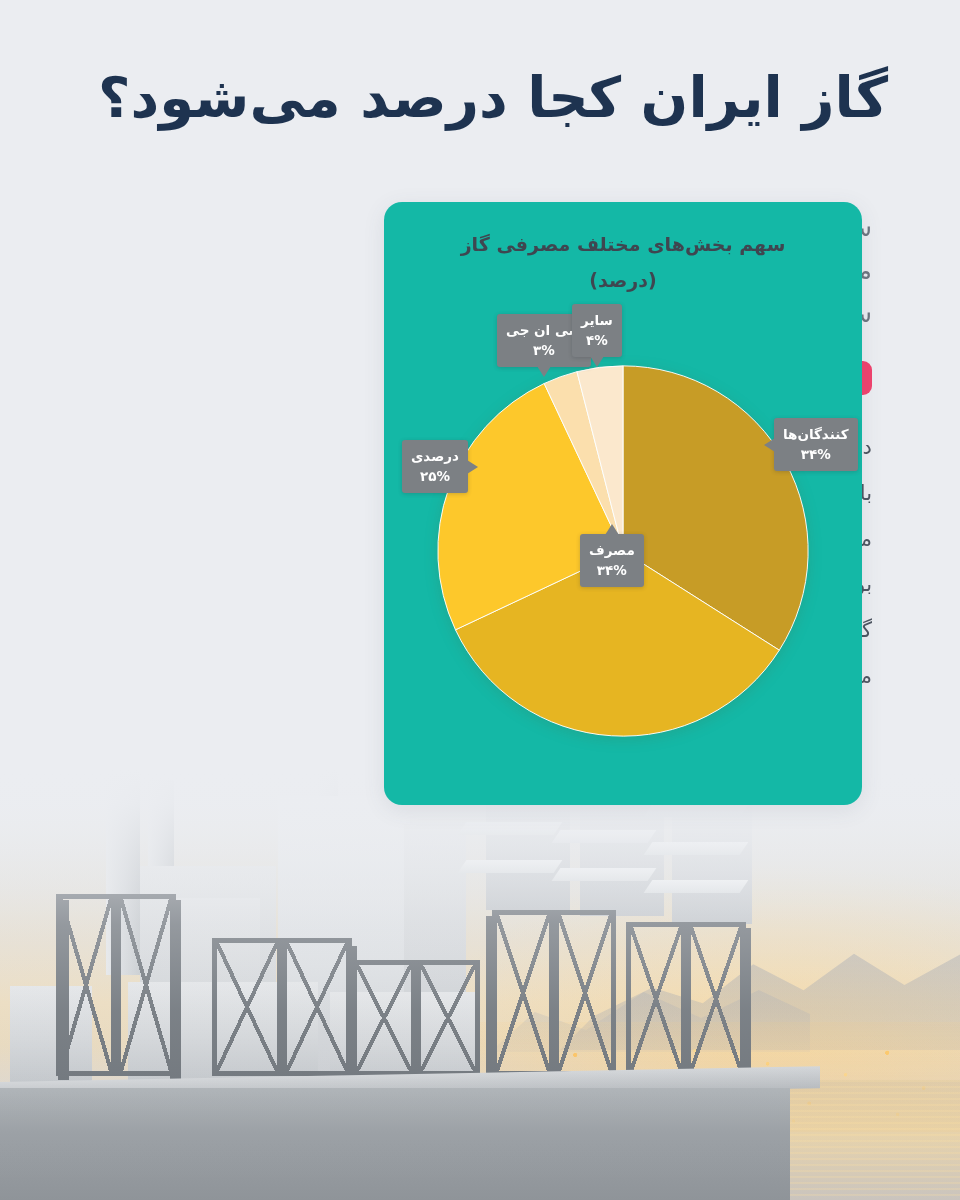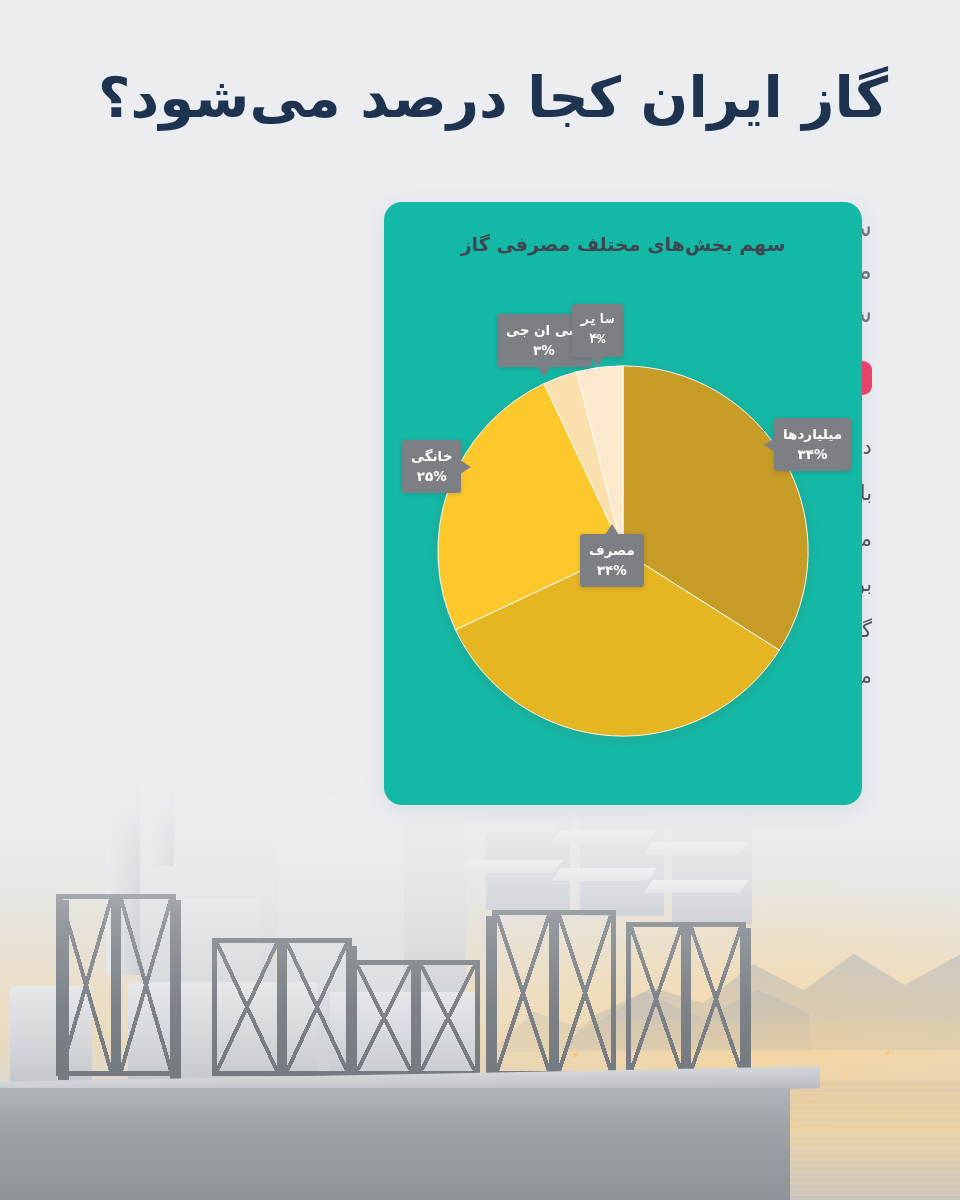--- a/index.html
+++ b/index.html
@@ -419,53 +419,54 @@
       <div class="swatch" style="background:#2BC496"></div>
       <div class="swatch" style="background:#3286D2"></div>
     </div>
 
     <div class="side-body">در سال ۱۴۰۳، نیروگاه‌ها و صنایع با سهم ۳۴ درصدی، بزرگ‌ترین مصرف‌کنندگان گاز کشور بوده‌اند؛ در حالی‌که مصرف کل گاز ایران به حدود ۲۴۶ میلیارد مترمکعب رسیده است.</div>
   </div>
 
   <div class="card">
     <div class="card-title">
       <span>سهم بخش‌های مختلف مصرفی گاز</span>
+      <span class="unit">(درصد)</span>
     </div>
 
     <div class="pie-wrap">
       <svg class="pie" viewBox="0 0 200 200">
         <g id="pie-slices">
             <path d="M 100 100 L 100.000 1.000 A 99 99 0 0 1 183.588 153.047 Z" fill="#C79C26" stroke="#ffffff" stroke-width="0.5"></path>
             <path d="M 100 100 L 183.588 153.047 A 99 99 0 0 1 10.422 142.152 Z" fill="#E6B522" stroke="#ffffff" stroke-width="0.5"></path>
             <path d="M 100 100 L 10.422 142.152 A 99 99 0 0 1 57.848 10.422 Z" fill="#FDC82B" stroke="#ffffff" stroke-width="0.5"></path>
             <path d="M 100 100 L 57.848 10.422 A 99 99 0 0 1 75.380 4.110 Z" fill="#FBDFAD" stroke="#ffffff" stroke-width="0.5"></path>
             <path d="M 100 100 L 75.380 4.110 A 99 99 0 0 1 100.000 1.000 Z" fill="#FBE8CD" stroke="#ffffff" stroke-width="0.5"></path>
           </g>
       </svg>
     </div>
 
     <div class="callout tail-left" style="left:390px; top:216px;">
-      <span class="cl-name">میلیارد‌ها</span>
+      <span class="cl-name">کنندگان‌ها</span>
       <span class="cl-val">۳۴%</span>
     </div>
 
     <div class="callout tail-up" style="left:196px; top:332px;">
       <span class="cl-name">مصرف</span>
       <span class="cl-val">۳۴%</span>
     </div>
 
     <div class="callout tail-right" style="left:18px; top:238px;">
-      <span class="cl-name">خانگی</span>
+      <span class="cl-name">درصدی</span>
       <span class="cl-val">۲۵%</span>
     </div>
 
     <div class="callout tail-down" style="left:113px; top:112px;">
       <span class="cl-name">سی ان جی</span>
       <span class="cl-val">۳%</span>
     </div>
 
-    <div class="callout tail-down" style="left:188px; top:102px;font-family:Liberation Mono, monospace;">
+    <div class="callout tail-down" style="left:188px; top:102px;">
       <span class="cl-name">سایر</span>
       <span class="cl-val">۴%</span>
     </div>
   </div>
 
 </div>
 
 </body></html>

